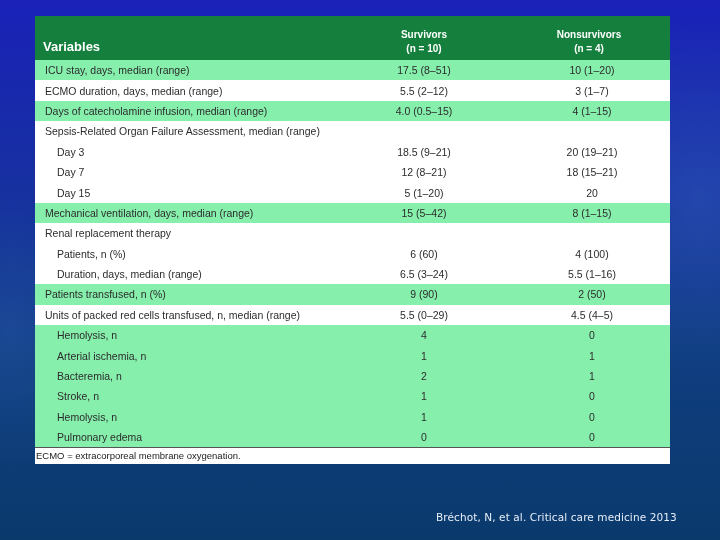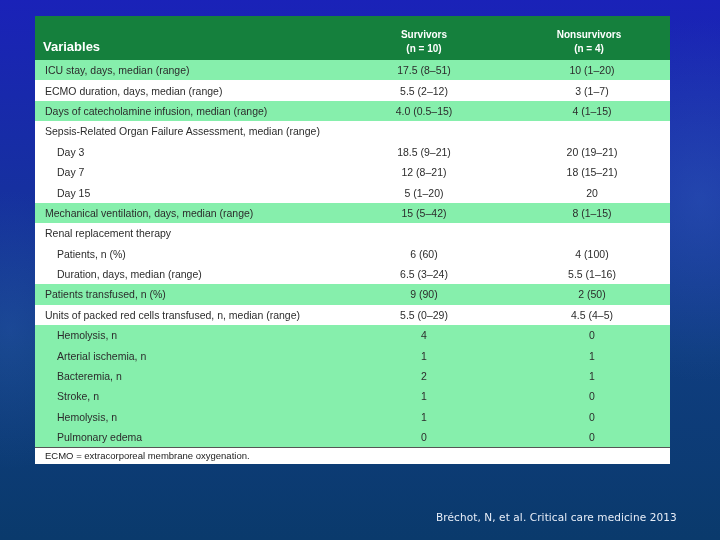--- a/index.html
+++ b/index.html
@@ -33,21 +33,21 @@
     vertical-align: middle; white-space: nowrap;
   }
   td.var { padding-left: 10px; }
   td.var.sub { padding-left: 22px; margin-top: 46px; }
   td.num { text-align: center; }
   tr.gray { background: #86efac; }
   tr.white { background: #ffffff; }
   tbody tr:last-child td { border-bottom: 1.5px solid #555; }
   .footnote {
     background: #ffffff; font-size: 9.5px; color: #222; height: 16px;
-    line-height: 16px; padding-left: 10px;
+    line-height: 16px; padding-left: 1px;
   }
   .citation {
     position: absolute; left: 436px; top: 511px; color: #e8eef8;
     font-family: "DejaVu Sans", sans-serif; font-size: 10.5px; letter-spacing: 0.1px;
   }
 </style>
 </head>
 <body>
 
 <div class="bg-glow"></div>

